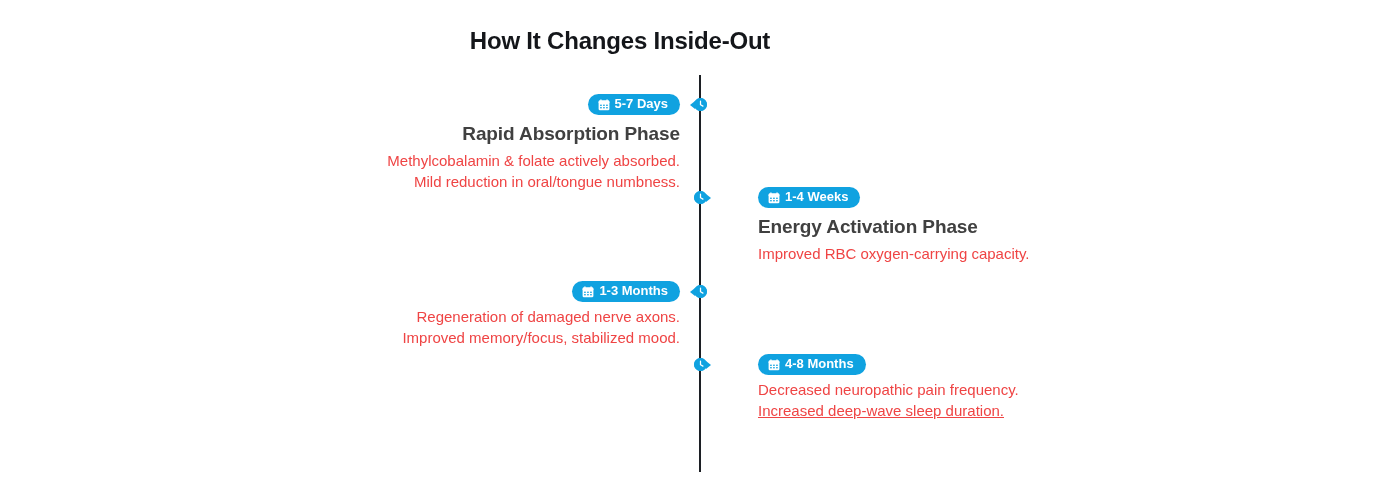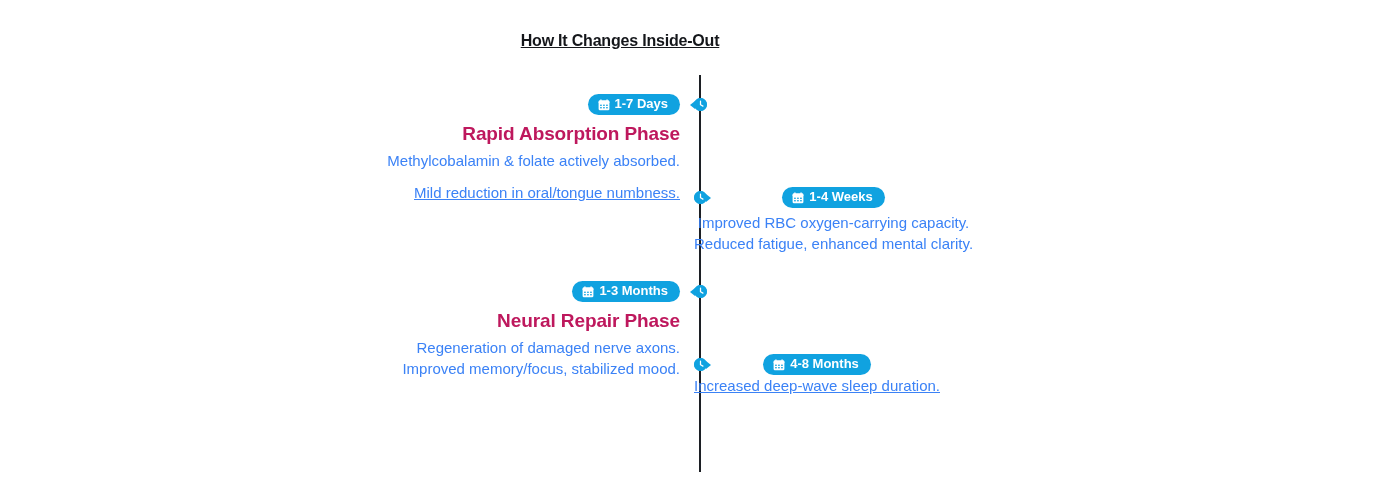--- a/index.html
+++ b/index.html
@@ -22,27 +22,26 @@
     background: #ffffff;
   }
 
   
   .title {
     position: absolute;
     top: 26px;
     left: 0;
     width: 1240px;
     text-align: center;
-    font-size: 16px;
+    font-size: 24px;
     font-weight: 700;
     letter-spacing: -0.2px;
     color: #14161a;
     line-height: 30px;
     white-space: nowrap;
-    text-decoration: underline;
   }
 
   
   .axis {
     position: absolute;
     left: 699px;
     top: 75px;
     width: 2px;
     height: 397px;
     background: #1c1f24;
@@ -81,22 +80,22 @@
 
   
   .entry {
     position: absolute;
   }
   .entry.left {
     right: 720px;          
     text-align: right;
   }
   .entry.right {
-    left: 694px;
-    text-align: center;
+    left: 758px;
+    text-align: left;
   }
 
   .badge {
     display: inline-flex;
     align-items: center;
     gap: 5px;
     background: #10a2e0;
     color: #ffffff;
     border-radius: 999px;
     padding: 3px 12px 4px 10px;
@@ -110,30 +109,30 @@
     width: 12px;
     height: 12px;
     flex: 0 0 12px;
     position: relative;
     top: 0.5px;
   }
 
   .heading {
     font-size: 19px;
     font-weight: 700;
-    color: #be185d;
+    color: #404040;
     line-height: 24px;
     margin-top: 7px;
     white-space: nowrap;
     letter-spacing: -0.1px;
   }
 
   .desc {
     font-size: 15px;
-    color: #3b82f6;
+    color: #ef4444;
     line-height: 21px;
     margin-top: 4px;
     white-space: nowrap;
   }
 </style>
 </head>
 <body>
 
 <div class="page">
 
@@ -180,80 +179,80 @@
         <rect x="0.6" y="1.6" width="10.8" height="2.9" rx="1.3" fill="#ffffff"></rect>
         <rect x="2.3" y="0.3" width="1.3" height="2.6" rx="0.6" fill="#ffffff"></rect>
         <rect x="8.4" y="0.3" width="1.3" height="2.6" rx="0.6" fill="#ffffff"></rect>
         <rect x="2.2" y="5.6" width="1.5" height="1.4" fill="#10a2e0"></rect>
         <rect x="5.2" y="5.6" width="1.5" height="1.4" fill="#10a2e0"></rect>
         <rect x="8.2" y="5.6" width="1.5" height="1.4" fill="#10a2e0"></rect>
         <rect x="2.2" y="8.0" width="1.5" height="1.4" fill="#10a2e0"></rect>
         <rect x="5.2" y="8.0" width="1.5" height="1.4" fill="#10a2e0"></rect>
         <rect x="8.2" y="8.0" width="1.5" height="1.4" fill="#10a2e0"></rect>
       </svg>
-      <span>1-7 Days</span>
+      <span>5-7 Days</span>
     </span>
     <div class="heading">Rapid Absorption Phase</div>
     <div class="desc">Methylcobalamin &amp; folate actively absorbed.</div>
-    <div class="desc" style="margin-top:11px;text-decoration:underline;">Mild reduction in oral/tongue numbness.</div>
+    <div class="desc" style="margin-top:0;">Mild reduction in oral/tongue numbness.</div>
   </div>
 
   <div class="entry right" style="top:187px;">
     <span class="badge">
       <svg class="cal" viewBox="0 0 12 12">
         <rect x="0.6" y="1.6" width="10.8" height="9.6" rx="1.3" fill="#ffffff"></rect>
         <rect x="0.6" y="1.6" width="10.8" height="2.9" rx="1.3" fill="#ffffff"></rect>
         <rect x="2.3" y="0.3" width="1.3" height="2.6" rx="0.6" fill="#ffffff"></rect>
         <rect x="8.4" y="0.3" width="1.3" height="2.6" rx="0.6" fill="#ffffff"></rect>
         <rect x="2.2" y="5.6" width="1.5" height="1.4" fill="#10a2e0"></rect>
         <rect x="5.2" y="5.6" width="1.5" height="1.4" fill="#10a2e0"></rect>
         <rect x="8.2" y="5.6" width="1.5" height="1.4" fill="#10a2e0"></rect>
         <rect x="2.2" y="8.0" width="1.5" height="1.4" fill="#10a2e0"></rect>
         <rect x="5.2" y="8.0" width="1.5" height="1.4" fill="#10a2e0"></rect>
         <rect x="8.2" y="8.0" width="1.5" height="1.4" fill="#10a2e0"></rect>
       </svg>
       <span>1-4 Weeks</span>
     </span>
+    <div class="heading">Energy Activation Phase</div>
     <div class="desc">Improved RBC oxygen-carrying capacity.</div>
-    <div class="desc" style="margin-top:0;">Reduced fatigue, enhanced mental clarity.</div>
   </div>
 
   <div class="entry left" style="top:281px;margin-left:40px;">
     <span class="badge">
       <svg class="cal" viewBox="0 0 12 12">
         <rect x="0.6" y="1.6" width="10.8" height="9.6" rx="1.3" fill="#ffffff"></rect>
         <rect x="0.6" y="1.6" width="10.8" height="2.9" rx="1.3" fill="#ffffff"></rect>
         <rect x="2.3" y="0.3" width="1.3" height="2.6" rx="0.6" fill="#ffffff"></rect>
         <rect x="8.4" y="0.3" width="1.3" height="2.6" rx="0.6" fill="#ffffff"></rect>
         <rect x="2.2" y="5.6" width="1.5" height="1.4" fill="#10a2e0"></rect>
         <rect x="5.2" y="5.6" width="1.5" height="1.4" fill="#10a2e0"></rect>
         <rect x="8.2" y="5.6" width="1.5" height="1.4" fill="#10a2e0"></rect>
         <rect x="2.2" y="8.0" width="1.5" height="1.4" fill="#10a2e0"></rect>
         <rect x="5.2" y="8.0" width="1.5" height="1.4" fill="#10a2e0"></rect>
         <rect x="8.2" y="8.0" width="1.5" height="1.4" fill="#10a2e0"></rect>
       </svg>
       <span>1-3 Months</span>
     </span>
-    <div class="heading">Neural Repair Phase</div>
     <div class="desc">Regeneration of damaged nerve axons.</div>
     <div class="desc" style="margin-top:0;text-align:center;">Improved memory/focus, stabilized mood.</div>
   </div>
 
   <div class="entry right" style="top:354px;">
     <span class="badge">
       <svg class="cal" viewBox="0 0 12 12">
         <rect x="0.6" y="1.6" width="10.8" height="9.6" rx="1.3" fill="#ffffff"></rect>
         <rect x="0.6" y="1.6" width="10.8" height="2.9" rx="1.3" fill="#ffffff"></rect>
         <rect x="2.3" y="0.3" width="1.3" height="2.6" rx="0.6" fill="#ffffff"></rect>
         <rect x="8.4" y="0.3" width="1.3" height="2.6" rx="0.6" fill="#ffffff"></rect>
         <rect x="2.2" y="5.6" width="1.5" height="1.4" fill="#10a2e0"></rect>
         <rect x="5.2" y="5.6" width="1.5" height="1.4" fill="#10a2e0"></rect>
         <rect x="8.2" y="5.6" width="1.5" height="1.4" fill="#10a2e0"></rect>
         <rect x="2.2" y="8.0" width="1.5" height="1.4" fill="#10a2e0"></rect>
         <rect x="5.2" y="8.0" width="1.5" height="1.4" fill="#10a2e0"></rect>
         <rect x="8.2" y="8.0" width="1.5" height="1.4" fill="#10a2e0"></rect>
       </svg>
       <span>4-8 Months</span>
     </span>
+    <div class="desc">Decreased neuropathic pain frequency.</div>
     <div class="desc" style="margin-top:0;text-decoration:underline;">Increased deep-wave sleep duration.</div>
   </div>
 
 </div>
 
 </body></html>

